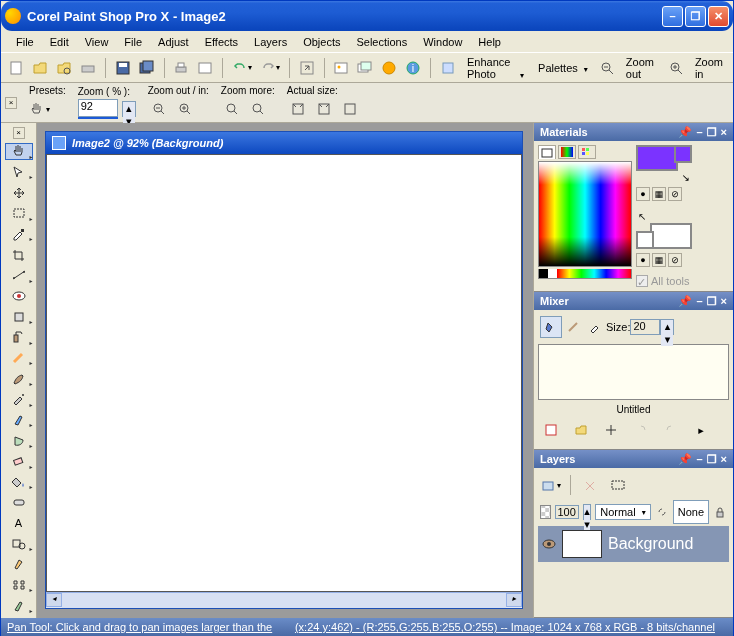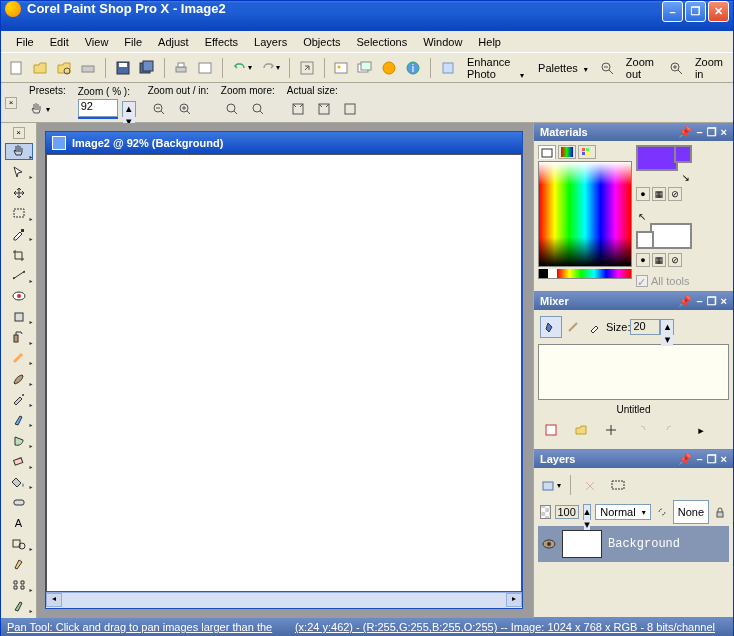--- a/index.html
+++ b/index.html
@@ -1,18 +1,18 @@
 <!DOCTYPE html>
 <html><head>
 <meta charset="utf-8">
 <style>
 * { margin: 0; padding: 0; box-sizing: border-box; font-family: Tahoma, sans-serif; font-size: 11px; }
 body { background: #ece9d8; overflow: hidden; }
 .window { width: 734px; height: 636px; border: 1px solid #0039bf; background: #ece9d8; }
-.titlebar { height: 30px; background: linear-gradient(to bottom, #3b77e0 0%, #2160d7 8%, #1d5cd3 40%, #0d48bf 88%, #0a45bc 100%); display: flex; padding: 0 4px; color: #fff; }
+.titlebar { height: 30px; background: linear-gradient(to bottom, #3b77e0 0%, #2160d7 8%, #1d5cd3 40%, #0d48bf 88%, #0a45bc 100%); display: flex; align-items: center; padding: 0 4px; color: #fff; border-radius: 11px; }
 .titlebar-icon { width: 16px; height: 16px; margin-right: 6px; background: radial-gradient(circle at 30% 30%, #ffd700, #ff8c00); border-radius: 50%; }
 .titlebar-text { flex: 1; font-weight: bold; font-size: 13px; }
 .win-controls { display: flex; gap: 2px; }
 .win-btn { width: 21px; height: 21px; border: 1px solid #fff; border-radius: 3px; display: flex; align-items: center; justify-content: center; font-weight: bold; color: #fff; font-size: 11px; }
 .win-min, .win-max { background: linear-gradient(to bottom, #6aa2f7, #2f6ee0); }
 .win-close { background: linear-gradient(to bottom, #f58f6a, #e04a2f); }
 
 .menubar { height: 22px; background: #ece9d8; display: flex; align-items: center; padding: 2px 8px; gap: 2px; border-bottom: 1px solid #fff; }
 .menu-item { padding: 2px 7px; cursor: default; }
 
@@ -30,21 +30,21 @@
 .zoom-underline { height: 2px; background: #1c5ad7; width: 40px; }
 .close-x { width: 12px; height: 12px; background: #ece9d8; border: 1px solid #aca899; font-size: 8px; text-align: center; line-height: 10px; }
 
 .main-area { display: flex; height: 495px; }
 .toolbox { width: 36px; background: #ece9d8; border-right: 1px solid #aca899; display: flex; flex-direction: column; align-items: center; padding: 4px 2px; gap: 4px; overflow: hidden; }
 .tool-btn { width: 28px; height: 20px; display: flex; align-items: center; justify-content: center; border: 1px solid transparent; position: relative; }
 .tool-btn.active { border: 1px solid #316ac5; background: #c1d2ee; }
 .tool-drop { position: absolute; right: -1px; bottom: -1px; font-size: 6px; color: #333; }
 
 .canvas-area { flex: 1; background: #9b9b9b; padding: 8px; position: relative; }
-.doc-window { width: 478px; height: 478px; border: 1px solid #1c4fb5; background: #fff; }
+.doc-window { width: 478px; height: 478px; border: 1px solid #1c4fb5; background: #fff; font-style: italic; }
 .doc-titlebar { height: 22px; background: linear-gradient(to bottom, #3b77e0, #0d48bf); color: #fff; display: flex; align-items: center; padding: 0 6px; font-weight: bold; font-size: 11px; gap: 6px; }
 .doc-icon { width: 14px; height: 14px; background: #6aa2f7; border: 1px solid #fff; }
 .doc-canvas { width: 100%; height: 438px; background: #fff; border: 1px solid #555; }
 .doc-scroll-h { height: 16px; background: #e3e9f6; border-top: 1px solid #95b0e6; display: flex; }
 .doc-scroll-btn { width: 16px; height: 14px; background: #cfd9ed; border: 1px solid #95b0e6; font-size: 8px; text-align: center; }
 .doc-scroll-track { flex: 1; background: #d7e0f3; }
 
 .right-panels { width: 200px; background: #ece9d8; border-left: 1px solid #aca899; display: flex; flex-direction: column; }
 .panel { border-bottom: 1px solid #888; }
 .panel-header { height: 18px; background: linear-gradient(to bottom, #7590c7, #4a6aa5); color: #fff; display: flex; align-items: center; padding: 0 6px; font-weight: bold; font-size: 10px; }
@@ -88,21 +88,21 @@
 
 .layers-body { }
 .layers-tools { display: flex; gap: 6px; align-items: center; padding: 2px; }
 .layers-opacity-row { display: flex; align-items: center; gap: 4px; padding: 2px; }
 .checker-bg { width: 18px; height: 14px; background: repeating-conic-gradient(#ccc 0% 25%, #fff 0% 50%) 50% / 8px 8px; border: 1px solid #888; }
 .opacity-input { width: 28px; height: 14px; border: 1px solid #7f9db9; padding: 0 2px; }
 .blend-select { height: 16px; border: 1px solid #7f9db9; background: #fff; padding: 0 4px; display: flex; align-items: center; gap: 4px; }
 .link-select { height: 24px; border: 1px solid #7f9db9; background: #fff; padding: 0 4px; display: flex; align-items: center; }
 .layer-item { display: flex; align-items: center; gap: 6px; padding: 4px; background: #8596b4; }
 .layer-thumb { width: 40px; height: 28px; background: #fff; border: 1px solid #333; }
-.layer-name { color: #fff; font-size: 12px; font-family: Liberation Mono, monospace; }
+.layer-name { color: #fff; font-size: 16px; }
 .vis-eye { width: 14px; height: 10px; }
 
 .statusbar { height: 18px; background: linear-gradient(to bottom, #6a8cc7, #4a6aa5); color: #fff; display: flex; align-items: center; padding: 0 6px; font-size: 10px; text-decoration: underline; }
 .status-section { margin-right: 12px; }
 .status-section.right { margin-left: auto; }
 
 svg { display: block; }
 </style>
 </head>
 <body>

